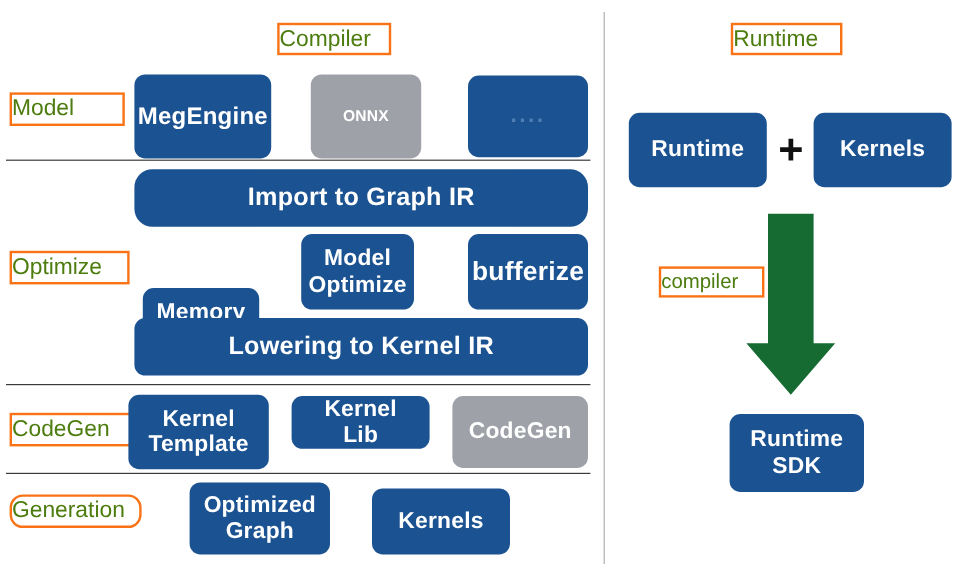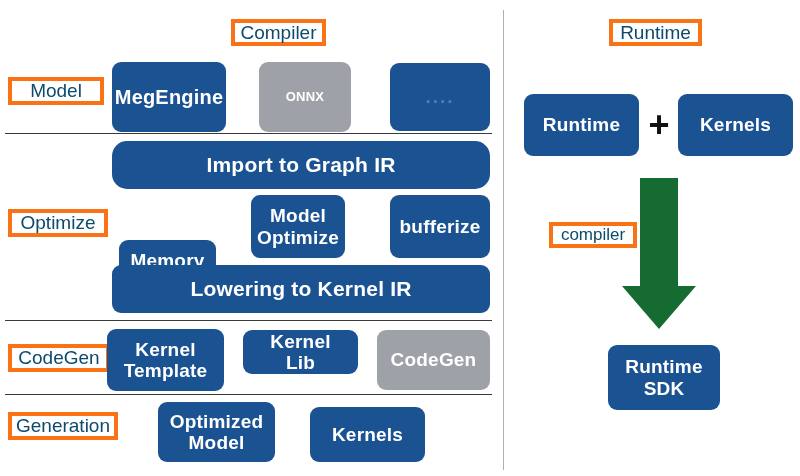--- a/index.html
+++ b/index.html
@@ -39,26 +39,25 @@
   .block.dots {
     color: #4f7fb4;
     font-weight: bold;
     letter-spacing: 2px;
   }
 
   
   .tag {
     position: absolute;
     box-sizing: border-box;
-    border: 4px solid #f97316;
+    border: 2px solid #f97316;
     background: #ffffff;
-    color: #0c4a6e;
+    color: #4d7c0f;
     display: flex;
     align-items: center;
-    justify-content: center;
     font-weight: normal;
     white-space: nowrap;
   }
 
   
   .hrule {
     position: absolute;
     height: 0;
     border-top: 1.4px solid #3b3b3b;
   }
@@ -123,21 +122,21 @@
   <div class="block blue" style="left:119px; top:195px; width:97px; height:63px; font-size:19px;margin-top:45px;">
     <span>Memory
 Plan</span>
   </div>
 
   <div class="block blue" style="left:251px; top:195px; width:94px; height:63px; font-size:19px;">
     <span>Model
 Optimize</span>
   </div>
 
-  <div class="block blue" style="left:390px; top:195px; width:100px; height:63px; font-size:19px;">
+  <div class="block blue" style="left:390px; top:195px; width:100px; height:63px; font-size:22px;">
     <span>bufferize</span>
   </div>
 
   <div class="block blue" style="left:112px; top:265px; width:378px; height:48px; font-size:21px;">
     <span>Lowering to Kernel IR</span>
   </div>
 
   <div class="hrule" style="left:5px; top:320px; width:487px;"></div>
 
   <div class="tag" style="left:8px; top:344px; width:102px; height:28px; font-size:19px;">
@@ -152,27 +151,27 @@
   <div class="block blue" style="left:243px; top:330px; width:115px; height:44px; font-size:19px;">
     <span>Kernel Lib</span>
   </div>
 
   <div class="block gray" style="left:377px; top:330px; width:113px; height:60px; font-size:19px;">
     <span>CodeGen</span>
   </div>
 
   <div class="hrule" style="left:5px; top:394px; width:487px;"></div>
 
-  <div class="tag" style="left:8px; top:412px; width:110px; height:28px; font-size:19px;">
+  <div class="tag" style="left:8px; top:412px; width:110px; height:28px; font-size:19px;border-radius:11px;">
     <span>Generation</span>
   </div>
 
   <div class="block blue" style="left:158px; top:402px; width:117px; height:60px; font-size:19px;">
     <span>Optimized
-Model</span>
+Graph</span>
   </div>
 
   <div class="block blue" style="left:310px; top:407px; width:115px; height:55px; font-size:19px;">
     <span>Kernels</span>
   </div>
 
   <div class="tag" style="left:609px; top:19px; width:93px; height:27px; font-size:19px;">
     <span>Runtime</span>
   </div>
 

